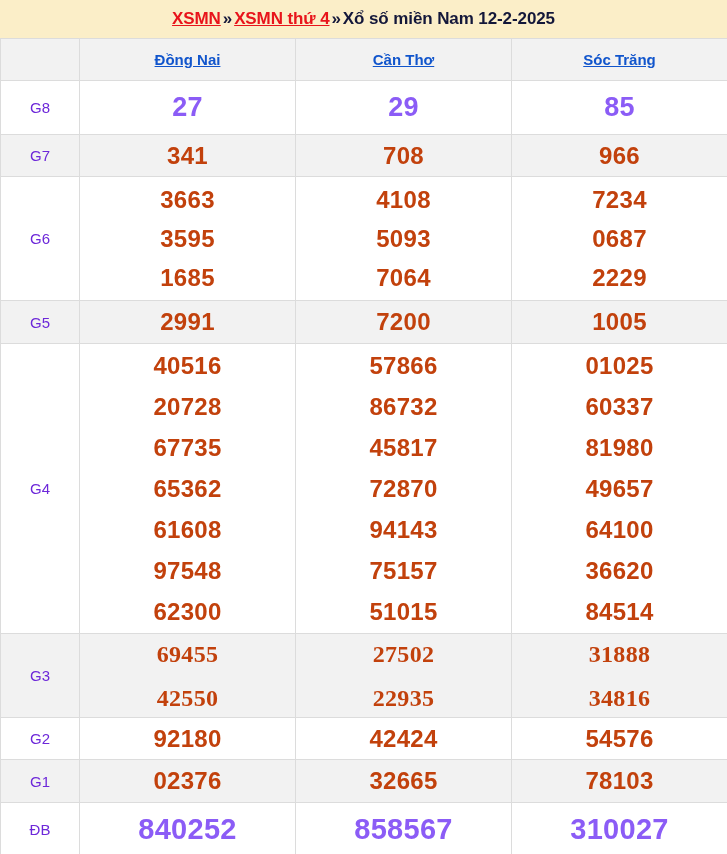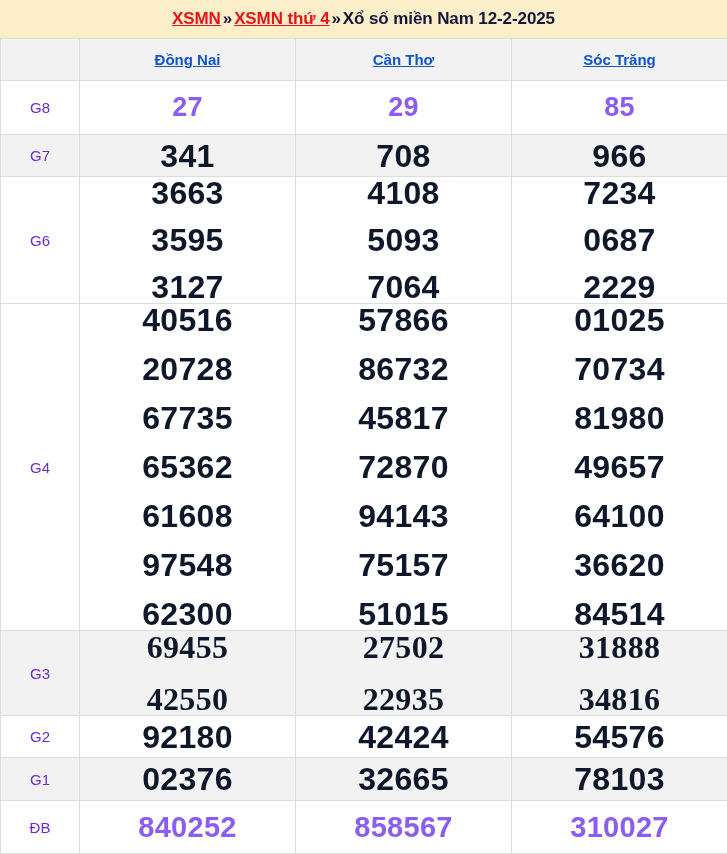--- a/index.html
+++ b/index.html
@@ -91,23 +91,23 @@
     vertical-align: middle;
   }
   .num-stack {
     display: flex;
     flex-direction: column;
     justify-content: center;
     align-items: center;
     height: 100%;
   }
   .num {
-    font-size: 32px;
+    font-size: 24px;
     font-weight: bold;
-    color: #0f172a;
+    color: #c2410c;
     line-height: 1.0;
     letter-spacing: 0.3px;
   }
 
   
   tr.row-white  > td { background: #ffffff; }
   tr.row-gray   > td { background: #f2f2f2; }
 
   
   .num.hl { color: #8b5cf6; }
@@ -195,35 +195,53 @@
             <span class="num">966</span>
           </div>
         </td>
       </tr>
       <tr class="row-white h-g6 ">
         <td class="prize-label">G6</td>
         <td class="num-cell">
           <div class="num-stack">
             <span class="num">3663</span>
             <span class="num">3595</span>
-            <span class="num">3127</span>
+            <span class="num">1685</span>
           </div>
         </td>
         <td class="num-cell">
           <div class="num-stack">
             <span class="num">4108</span>
             <span class="num">5093</span>
             <span class="num">7064</span>
           </div>
         </td>
         <td class="num-cell">
           <div class="num-stack">
             <span class="num">7234</span>
             <span class="num">0687</span>
             <span class="num">2229</span>
+          </div>
+        </td>
+      </tr>
+      <tr class="row-gray h-g5 ">
+        <td class="prize-label">G5</td>
+        <td class="num-cell">
+          <div class="num-stack">
+            <span class="num">2991</span>
+          </div>
+        </td>
+        <td class="num-cell">
+          <div class="num-stack">
+            <span class="num">7200</span>
+          </div>
+        </td>
+        <td class="num-cell">
+          <div class="num-stack">
+            <span class="num">1005</span>
           </div>
         </td>
       </tr>
       <tr class="row-white h-g4 ">
         <td class="prize-label">G4</td>
         <td class="num-cell">
           <div class="num-stack">
             <span class="num">40516</span>
             <span class="num">20728</span>
             <span class="num">67735</span>
@@ -240,21 +258,21 @@
             <span class="num">45817</span>
             <span class="num">72870</span>
             <span class="num">94143</span>
             <span class="num">75157</span>
             <span class="num">51015</span>
           </div>
         </td>
         <td class="num-cell">
           <div class="num-stack">
             <span class="num">01025</span>
-            <span class="num">70734</span>
+            <span class="num">60337</span>
             <span class="num">81980</span>
             <span class="num">49657</span>
             <span class="num">64100</span>
             <span class="num">36620</span>
             <span class="num">84514</span>
           </div>
         </td>
       </tr>
       <tr class="row-gray h-g3 ">
         <td class="prize-label">G3</td>

